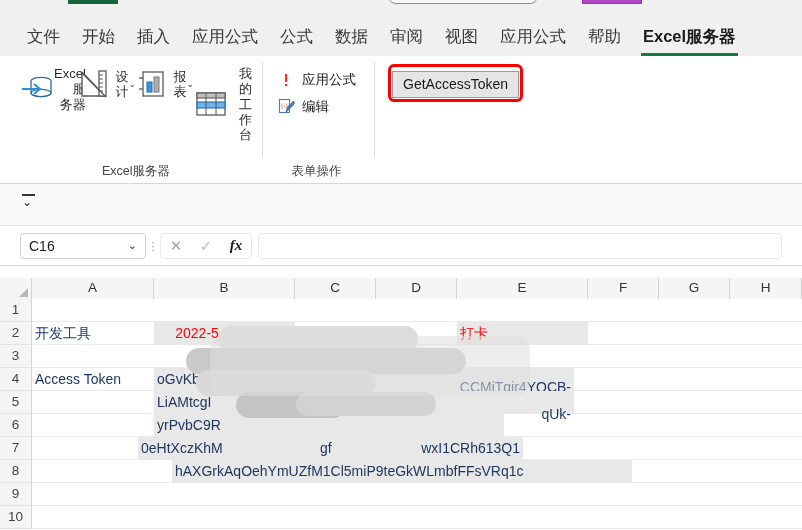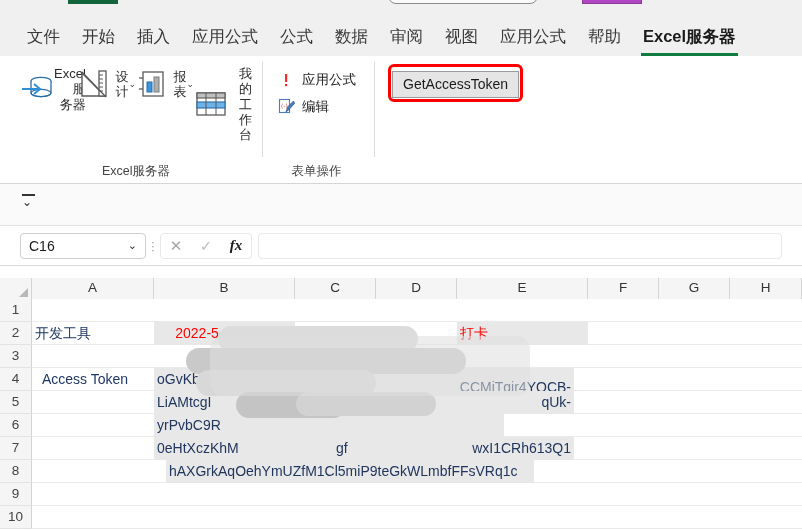--- a/index.html
+++ b/index.html
@@ -388,62 +388,62 @@
     </div>
 
     <div class="row">
       <div class="rowhead">3</div>
       <div class="cells"></div>
     </div>
 
     <div class="row">
       <div class="rowhead">4</div>
       <div class="cells">
-        <div class="cell c-blue" style="left:7px;width:122px">Access Token</div>
+        <div class="cell c-blue" style="left:0px;width:122px">Access Token</div>
         <div class="cell shade" style="left:122px;width:420px">
           <span class="tok">oGvKbRWvk</span>
           <span class="tok" style="position:absolute;right:3px;top:8px;">CCMjTqjr4YQCB-</span>
         </div>
       </div>
     </div>
 
     <div class="row">
       <div class="rowhead">5</div>
       <div class="cells">
         <div class="cell shade" style="left:122px;width:420px">
           <span class="tok">LiAMtcgI</span>
-          <span class="tok" style="position:absolute;right:3px;top:0;margin-left:24px;">qUk-</span>
+          <span class="tok" style="position:absolute;right:3px;top:12px;margin-left:24px;">qUk-</span>
         </div>
       </div>
     </div>
 
     <div class="row">
       <div class="rowhead">6</div>
       <div class="cells">
         <div class="cell shade" style="left:122px;width:350px">
           <span class="tok">yrPvbC9R</span>
         </div>
       </div>
     </div>
 
     <div class="row">
       <div class="rowhead">7</div>
       <div class="cells">
-        <div class="cell shade" style="left:122px;width:420px">
+        <div class="cell shade" style="left:106px;width:385px">
           <span class="tok">0eHtXczKhM</span>
           <span class="tok" style="position:absolute;left:182px;top:0;">gf</span>
           <span class="tok" style="position:absolute;right:3px;top:0;">wxI1CRh613Q1</span>
         </div>
       </div>
     </div>
 
     <div class="row">
       <div class="rowhead">8</div>
       <div class="cells">
-        <div class="cell shade" style="left:134px;width:368px">
+        <div class="cell shade" style="left:140px;width:460px">
           <span class="tok">hAXGrkAqOehYmUZfM1Cl5miP9teGkWLmbfFFsVRq1c</span>
         </div>
       </div>
     </div>
 
     <div class="row">
       <div class="rowhead">9</div>
       <div class="cells"></div>
     </div>
 

